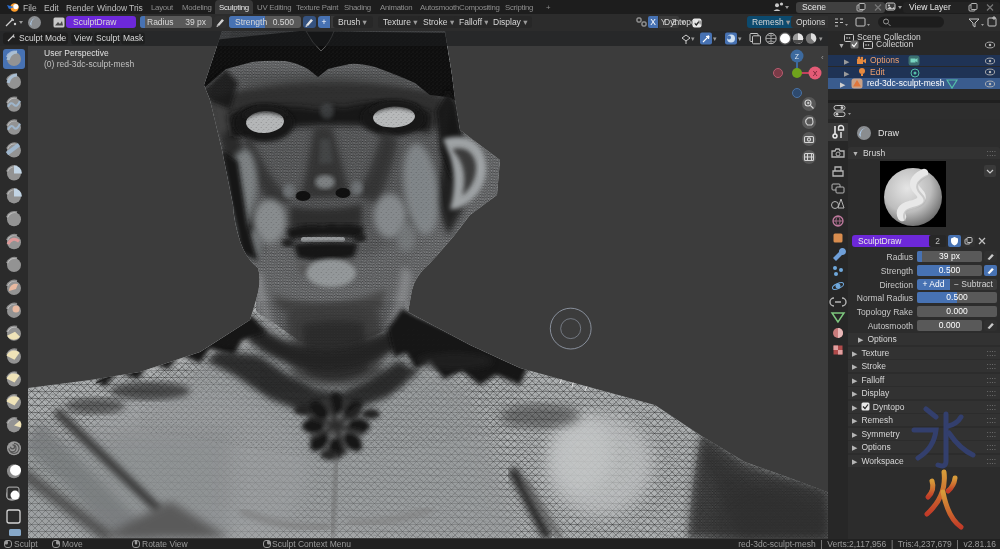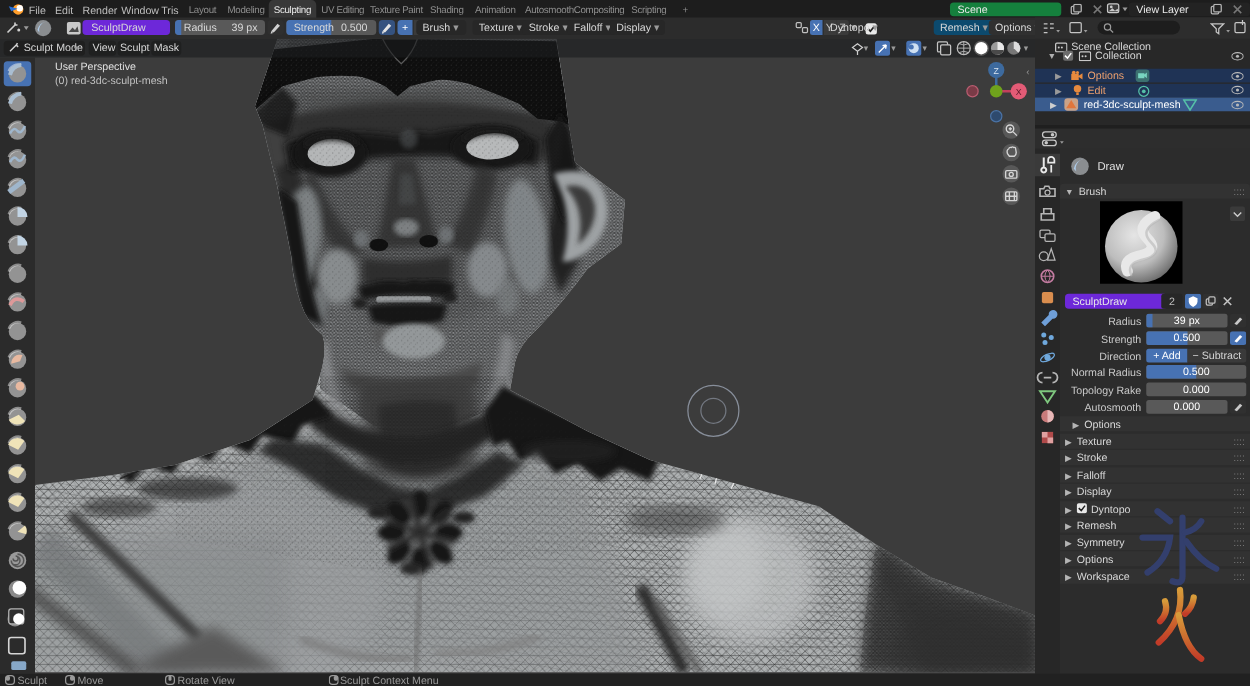--- a/index.html
+++ b/index.html
@@ -56,21 +56,21 @@
   <span class="tab" style="left:455px">Compositing</span>
   <span class="tab" style="left:501px">Scripting</span>
   <span class="tab" style="left:542px">+</span>
 
   <svg class="abs" style="left:772px;top:2px" width="18" height="10" viewBox="0 0 18 10">
         <circle cx="5" cy="3.2" r="2" fill="#c9c9c9"></circle>
         <path d="M1.5,9 Q5,5.4 8.5,9 Z" fill="#c9c9c9"></path>
         <circle cx="9.5" cy="2" r="1.6" fill="#c9c9c9"></circle>
         <path d="M13,4 l4,0 -2,3 z" fill="#9a9a9a"></path>
       </svg>
-  <span class="abs fld" style="left:760px;top:1.5px;width:83px;height:11px;line-height:11px;padding-left:6px;background:#15803d;font-size:8.5px">Scene</span>
+  <span class="abs fld" style="left:796px;top:1.5px;width:83px;height:11px;line-height:11px;padding-left:6px;background:#404040;font-size:8.5px">Scene</span>
   <svg class="abs" style="left:856px;top:3px" width="28" height="9" viewBox="0 0 28 9">
         <rect x="1" y="2" width="6" height="6" rx="1" fill="none" stroke="#b5b5b5" stroke-width="1"></rect>
         <rect x="3" y="0.5" width="6" height="6" rx="1" fill="#2d2d2d" stroke="#b5b5b5" stroke-width="1"></rect>
         <path d="M19,1.5 L25,7.5 M25,1.5 L19,7.5" stroke="#777" stroke-width="1.2"></path>
       </svg>
   <svg class="abs" style="left:885px;top:2px" width="18" height="10" viewBox="0 0 18 10">
         <rect x="1" y="1" width="9" height="7" rx="1.5" fill="#3a3a3a" stroke="#c9c9c9"></rect>
         <circle cx="4" cy="3.5" r="1.1" fill="#c9c9c9"></circle>
         <path d="M2,7 L5,4.5 L7,6.5 L9,5 L10,7 Z" fill="#c9c9c9"></path>
         <path d="M13,4 l4,0 -2,3 z" fill="#9a9a9a"></path>
@@ -740,14 +740,15 @@
   <svg class="abs" style="left:132px;top:1px" width="8" height="8" viewBox="0 0 8 8">
         <rect x="0.5" y="0.5" width="7" height="7" rx="2.5" fill="none" stroke="#9a9a9a"></rect>
         <rect x="2.8" y="0.5" width="2.4" height="4" rx="1" fill="#9a9a9a"></rect>
       </svg>
   <span class="abs" style="left:142px">Rotate View</span>
   <svg class="abs" style="left:263px;top:1px" width="8" height="8" viewBox="0 0 8 8">
         <rect x="0.5" y="0.5" width="7" height="7" rx="2.5" fill="none" stroke="#9a9a9a"></rect>
         <rect x="4" y="0.5" width="3.5" height="4" rx="1.5" fill="#9a9a9a"></rect>
       </svg>
   <span class="abs" style="left:272px">Sculpt Context Menu</span>
+  <span class="abs" style="right:4px">red-3dc-sculpt-mesh &nbsp;|&nbsp; Verts:2,117,956 &nbsp;|&nbsp; Tris:4,237,679 &nbsp;|&nbsp; v2.81.16</span>
 </div>
 
 </div>
 </body></html>

